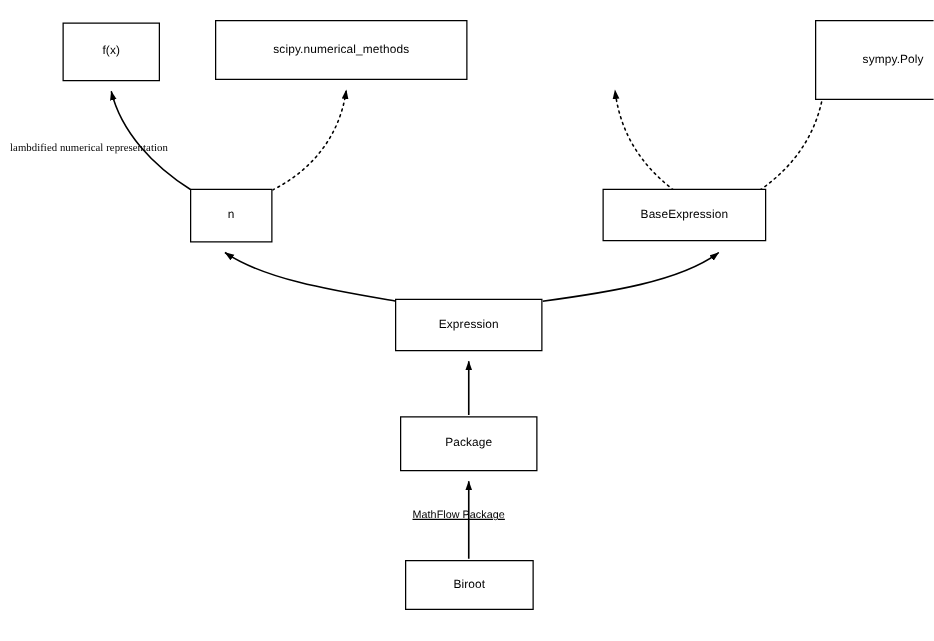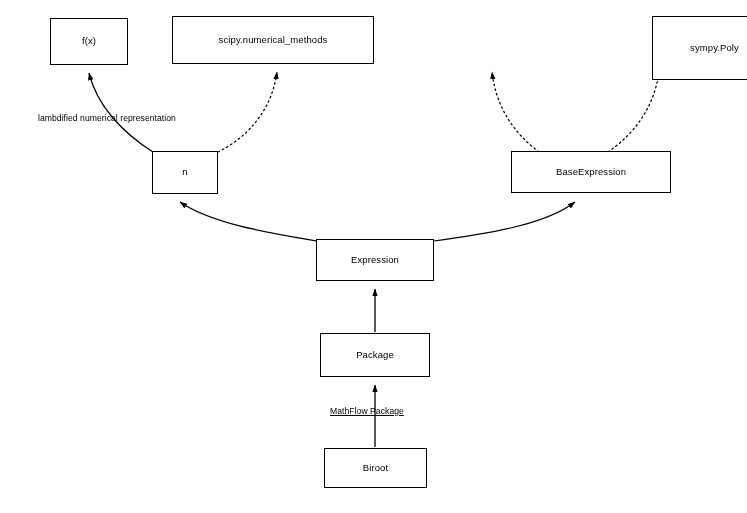--- a/index.html
+++ b/index.html
@@ -96,33 +96,33 @@
 
 
   <div class="node" style="left:616px; top:16px; width:125px; height:64px;margin-left:36px;">
     <span class="node-label">sympy.Poly</span>
   </div>
 
   <div class="node" style="left:152px; top:151px; width:66px; height:43px;">
     <span class="node-label">n</span>
   </div>
 
-  <div class="node" style="left:511px; top:151px; width:160px; height:42px;">
+  <div class="node" style="left:482px; top:151px; width:131px; height:42px;">
     <span class="node-label">BaseExpression</span>
   </div>
 
   <div class="node" style="left:316px; top:239px; width:118px; height:42px;">
     <span class="node-label">Expression</span>
   </div>
 
   <div class="node" style="left:320px; top:333px; width:110px; height:44px;">
     <span class="node-label">Package</span>
   </div>
 
   <div class="node" style="left:324px; top:448px; width:103px; height:40px;">
     <span class="node-label">Biroot</span>
   </div>
 
-  <div class="edge-label" style="left:38px; top:113px;">lambdified numerical representation</div>
+  <div class="edge-label" style="left:8px; top:113px;font-family:Liberation Serif, serif;">lambdified numerical representation</div>
 
   <div class="edge-label" style="left:330px; top:406px;text-decoration:underline;">MathFlow Package</div>
 
 </div>
 
 </body></html>

